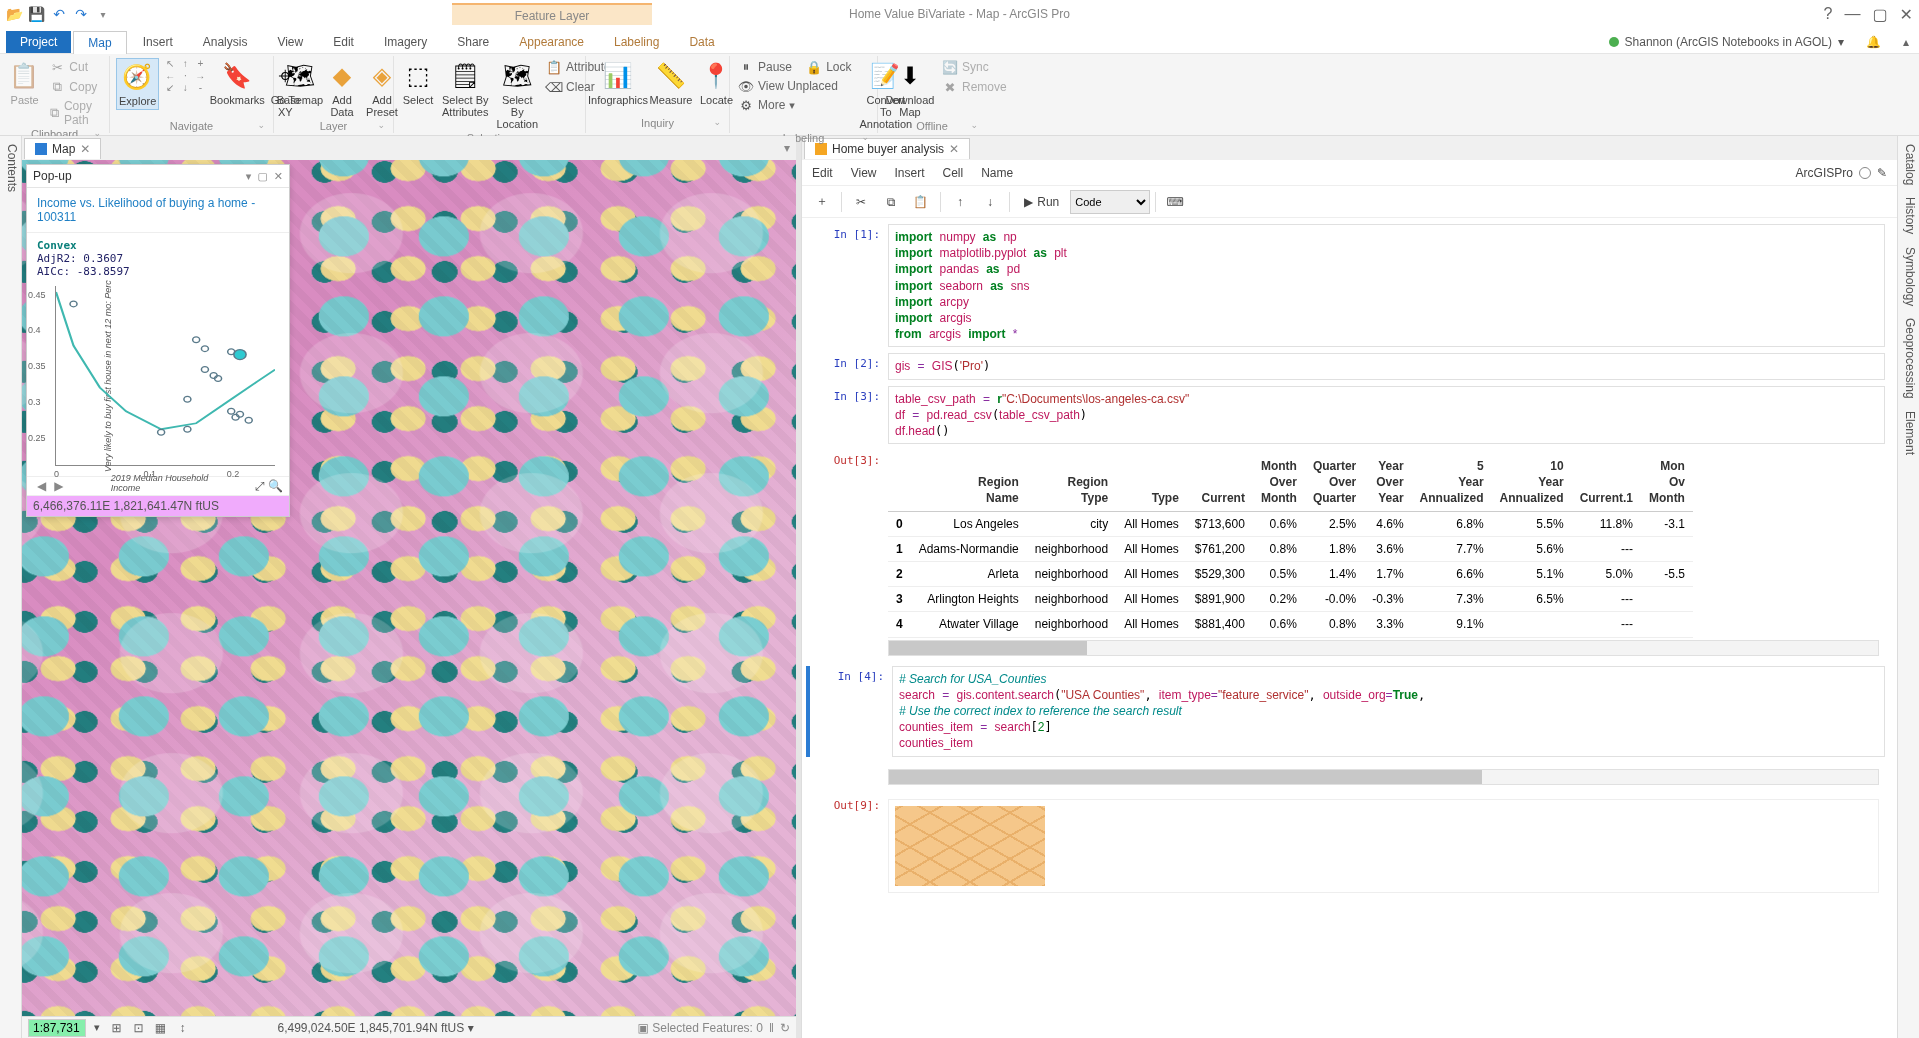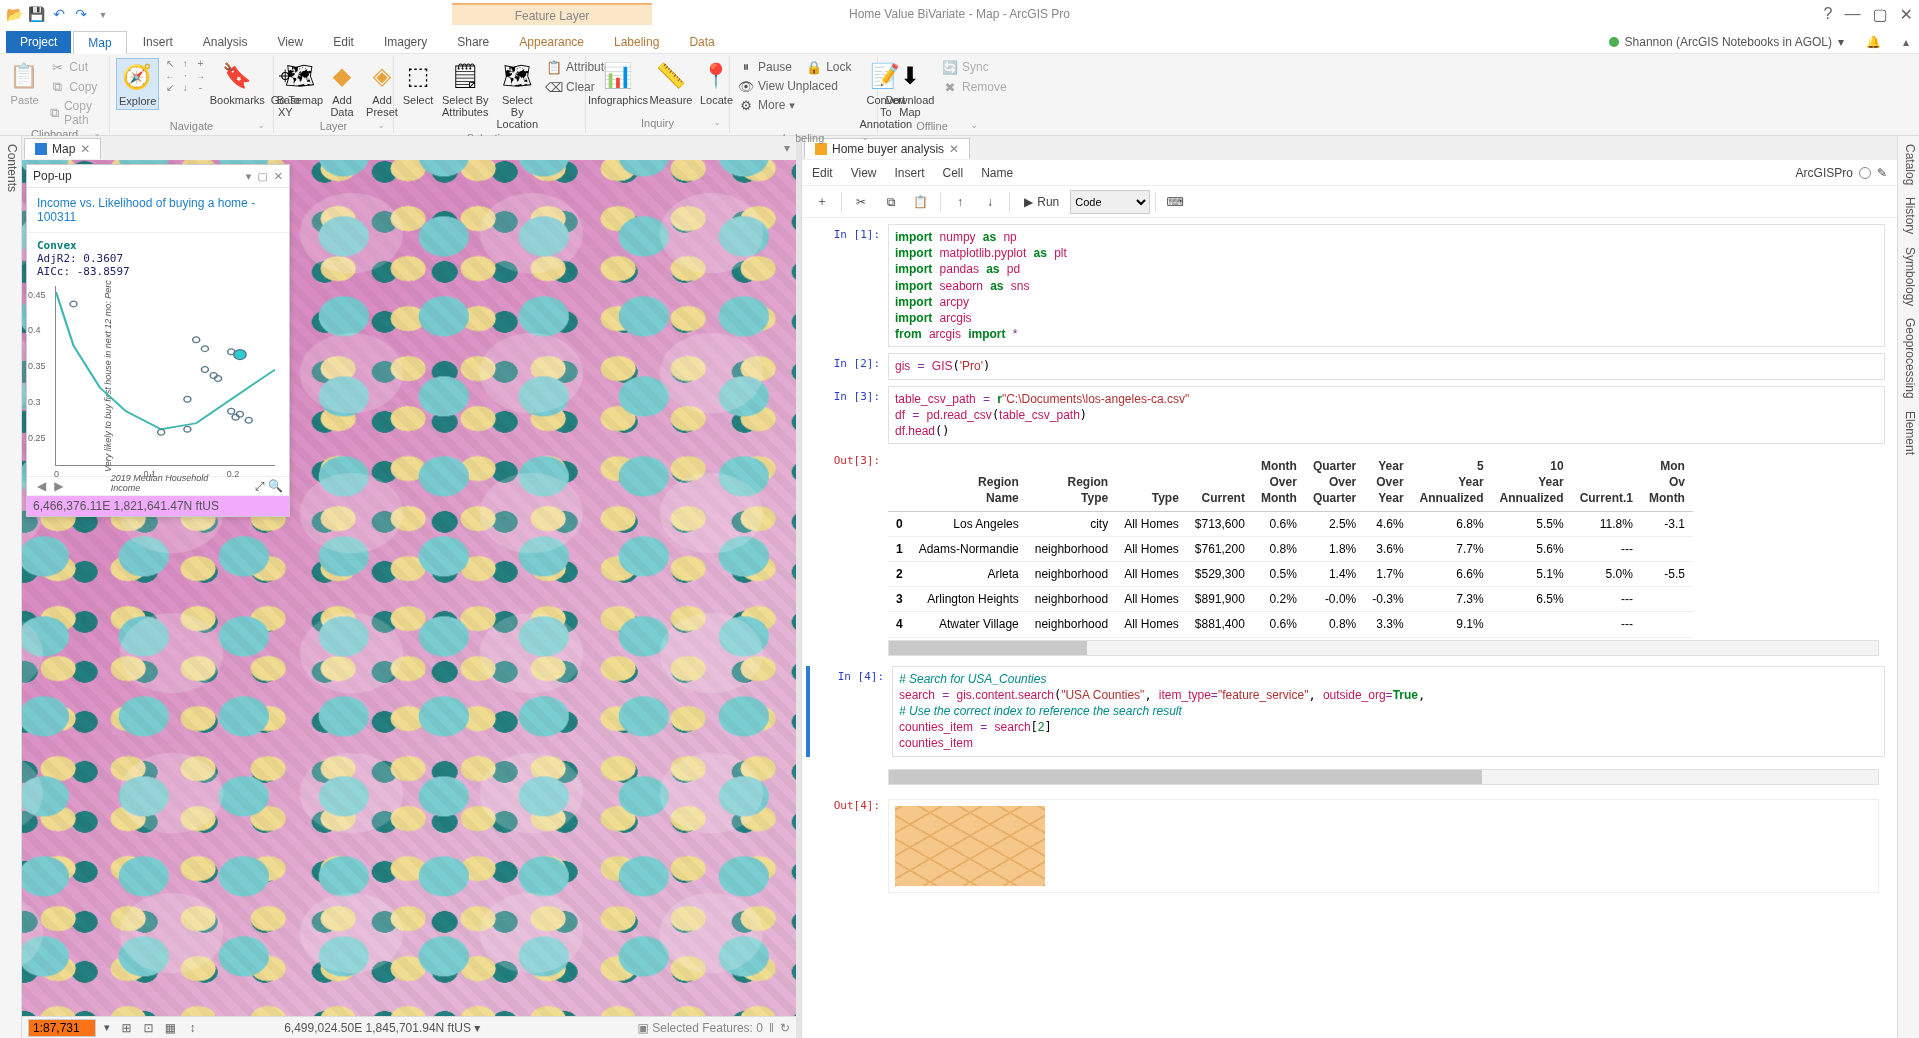--- a/index.html
+++ b/index.html
@@ -59,21 +59,21 @@
 .chart { height: 180px; position: relative; border-left: 1px solid #888; border-bottom: 1px solid #888; margin: 8px 4px 4px 18px; }
 .chart .yt { position: absolute; left: -28px; font-size: 9px; color: #666; }
 .chart .xt { position: absolute; bottom: -14px; font-size: 9px; color: #666; }
 .chart .xlabel { position: absolute; bottom: -28px; left: 50%; transform: translateX(-50%); font-size: 9px; font-style: italic; color: #555; }
 .chart .ylabel { position: absolute; left: -44px; top: 50%; transform: translateY(-50%) rotate(-90deg); font-size: 9px; font-style: italic; color: #555; white-space: nowrap; }
 .chart svg { position: absolute; inset: 0; width: 100%; height: 100%; }
 .popup-ftr { display: flex; align-items: center; justify-content: space-between; padding: 2px 6px; border-top: 1px solid #eee; font-size: 10px; color: #555; }
 .popup-ftr .arrows span { cursor: pointer; color: #888; padding: 0 4px; }
 .popup-coords { background: #f0abfc; border-top: 1px solid #eee; padding: 3px 6px; font-size: 10px; color: #555; display: flex; justify-content: space-between; }
 .map-status { height: 22px; background: #f5f5f5; border-top: 1px solid #dcdcdc; display: flex; align-items: center; padding: 0 6px; font-size: 11px; color: #555; gap: 8px; }
-.map-status .scale { border: 1px solid #ccc; background: #f97316; padding: 1px 4px; width: 68px; }
+.map-status .scale { border: 1px solid #ccc; background: #86efac; padding: 1px 4px; width: 58px; }
 .map-status .icons { display: flex; gap: 4px; }
 .map-status .icons span { width: 18px; text-align: center; color: #666; cursor: pointer; }
 .map-status .sel { margin-left: auto; color: #888; display: flex; align-items: center; gap: 6px; }
 .splitter { width: 5px; background: #e5e5e5; cursor: ew-resize; }
 .nb-pane { flex: 1; display: flex; flex-direction: column; border-left: 1px solid #ddd; }
 .nb-tab-row { height: 24px; background: #f0f0f0; display: flex; align-items: center; padding-left: 2px; }
 .nb-menubar { height: 26px; display: flex; align-items: center; gap: 18px; padding: 0 10px; border-bottom: 1px solid #eee; }
 .nb-menubar .mi { color: #444; cursor: pointer; }
 .nb-menubar .kernel { margin-left: auto; display: flex; align-items: center; gap: 6px; color: #444; }
 .nb-menubar .kernel .circ { width: 12px; height: 12px; border: 1px solid #888; border-radius: 50%; }
@@ -552,21 +552,21 @@
       <div class="cell out">
           <div class="prompt"></div>
           <div class="cell-body">
             <div class="hscroll">
               <div class="thumb" style="width:60%;"></div>
             </div>
           </div>
         </div>
 
       <div class="cell out">
-          <div class="prompt out">Out[4]:</div>
+          <div class="prompt out">Out[9]:</div>
         <div class="cell-body">
           <div class="item-card">
             <div class="thumb"></div>
           </div>
         </div>
         </div>
     </div>
   </div>
 
   <div class="vtab right">

